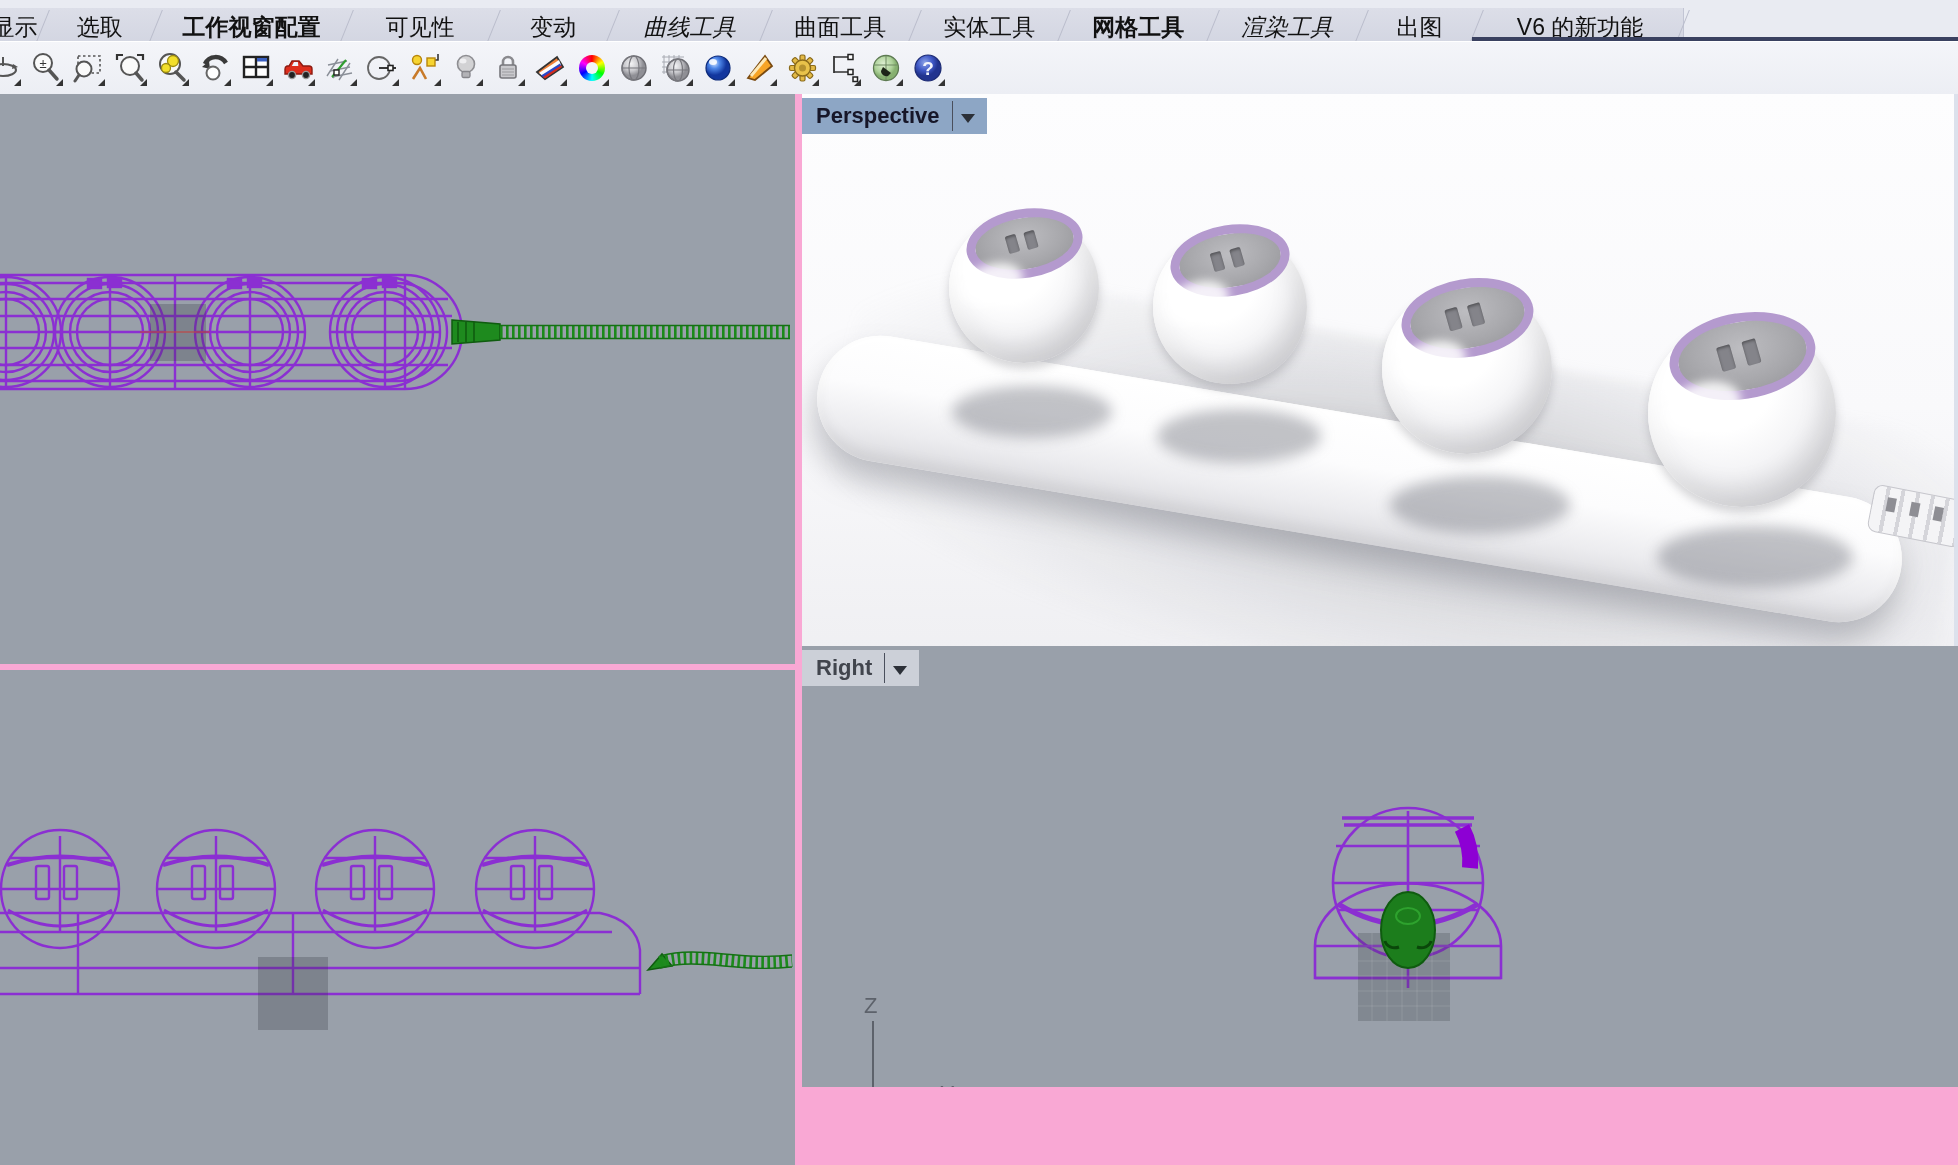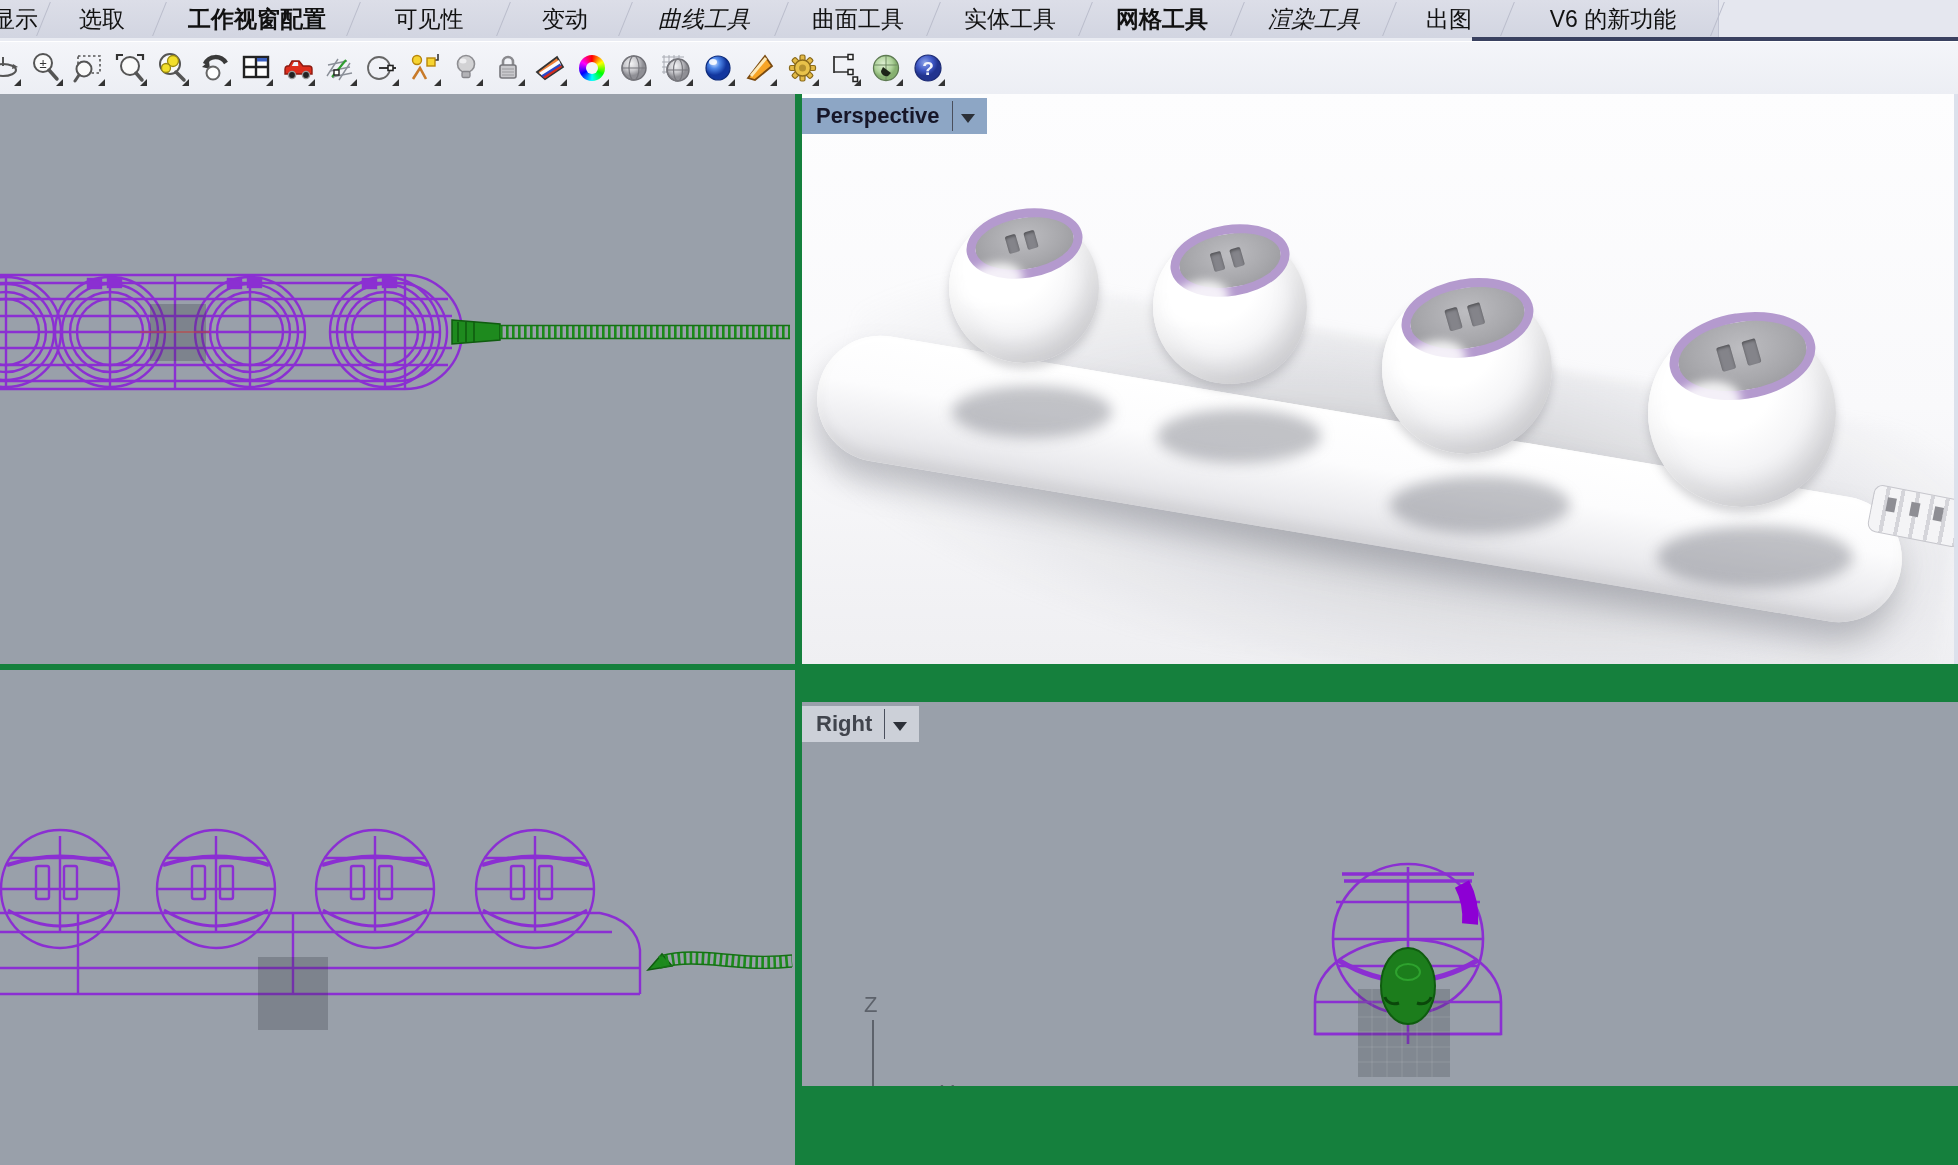--- a/index.html
+++ b/index.html
@@ -1,18 +1,18 @@
 <!DOCTYPE html>
 <html><head>
 <meta charset="utf-8">
 <style>
   html,body{margin:0;padding:0;width:1958px;height:1165px;overflow:hidden;
     font-family:"Liberation Sans","DejaVu Sans",sans-serif;background:#e9ebf2;}
   
-  .menubar{position:absolute;left:0;top:0;width:1958px;height:38px;
+  .menubar{position:absolute;left:0;top:8px;width:1684px;height:38px;
     background:linear-gradient(180deg,#dcdee8,#d2d5e1);display:flex;align-items:stretch;}
   .menubar .tail{flex:1;background:#e5e7ef;border-left:1px solid #c2c5d4;}
   .menutab{position:relative;display:flex;align-items:center;justify-content:center;
     font-size:23px;color:#111;white-space:nowrap;cursor:default;}
   .menutab:after{content:"";position:absolute;right:0;top:2px;bottom:2px;width:1px;
     background:#b9bccb;transform:skewX(-22deg);}
   .menubar-darkline{position:absolute;right:0;top:37px;width:486px;height:4px;background:#3a4160;}
   
   .toolbar{position:absolute;left:0;top:41px;width:1958px;height:52px;
     background:linear-gradient(180deg,#f4f5f9,#eceef4);border-top:1px solid #ffffff;
@@ -20,27 +20,27 @@
   .tbi{position:relative;width:36px;height:38px;margin:0 3px;display:flex;
     align-items:center;justify-content:center;flex:0 0 auto;}
   .tbi.cut{margin-left:-14px;}
   .tbi.fly:after{content:"";position:absolute;right:1px;bottom:1px;
     border-left:7px solid transparent;border-bottom:7px solid #333;}
   .wheelicon{width:26px;height:26px;border-radius:50%;
     background:conic-gradient(#f00,#ff0,#0f0,#0ff,#00f,#f0f,#f00);position:relative;}
   .wheelicon:before{content:"";position:absolute;left:7px;top:7px;width:12px;height:12px;
     border-radius:50%;background:#f2f3f7;}
   
-  .viewports{position:absolute;left:0;top:94px;width:1958px;height:1071px;background:#15803d;}
+  .viewports{position:absolute;left:0;top:94px;width:1958px;height:1071px;background:#f9a8d4;}
   .vp{position:absolute;background:#99a0aa;overflow:hidden;}
   .vp-topleft{left:0;top:0;width:795px;height:570px;}
   .vp-persp{left:802px;top:0;width:1152px;height:570px;border-right:4px solid #dce1ec;
     background:linear-gradient(180deg,#fdfdfe 0%,#f9f9fb 55%,#efeff2 100%);}
   .vp-front{left:0;top:576px;width:795px;height:495px;}
-  .vp-right{left:802px;top:608px;width:1156px;height:384px;}
+  .vp-right{left:802px;top:552px;width:1156px;height:441px;}
   .vp-label{position:absolute;left:0;top:4px;height:36px;display:flex;align-items:center;
     padding:0 10px 0 14px;font-weight:bold;font-size:22px;cursor:pointer;z-index:5;}
   .vp-label.active{background:#8da6c5;color:#161628;}
   .vp-label.inactive{background:#ccd0d8;color:#41454d;}
   .vp-label .sep{width:1px;align-self:stretch;margin:3px 0 3px 12px;background:#4a4f5c;}
   .vp-label .arrow{margin:4px 2px 0 8px;border-left:7px solid transparent;
     border-right:7px solid transparent;border-top:9px solid #2c3038;}
   
   .gshadow{position:absolute;left:30px;top:250px;width:1120px;height:330px;
     background:radial-gradient(ellipse at 52% 42%,rgba(120,122,130,.38),rgba(170,172,178,.16) 55%,rgba(200,200,205,0) 78%);

